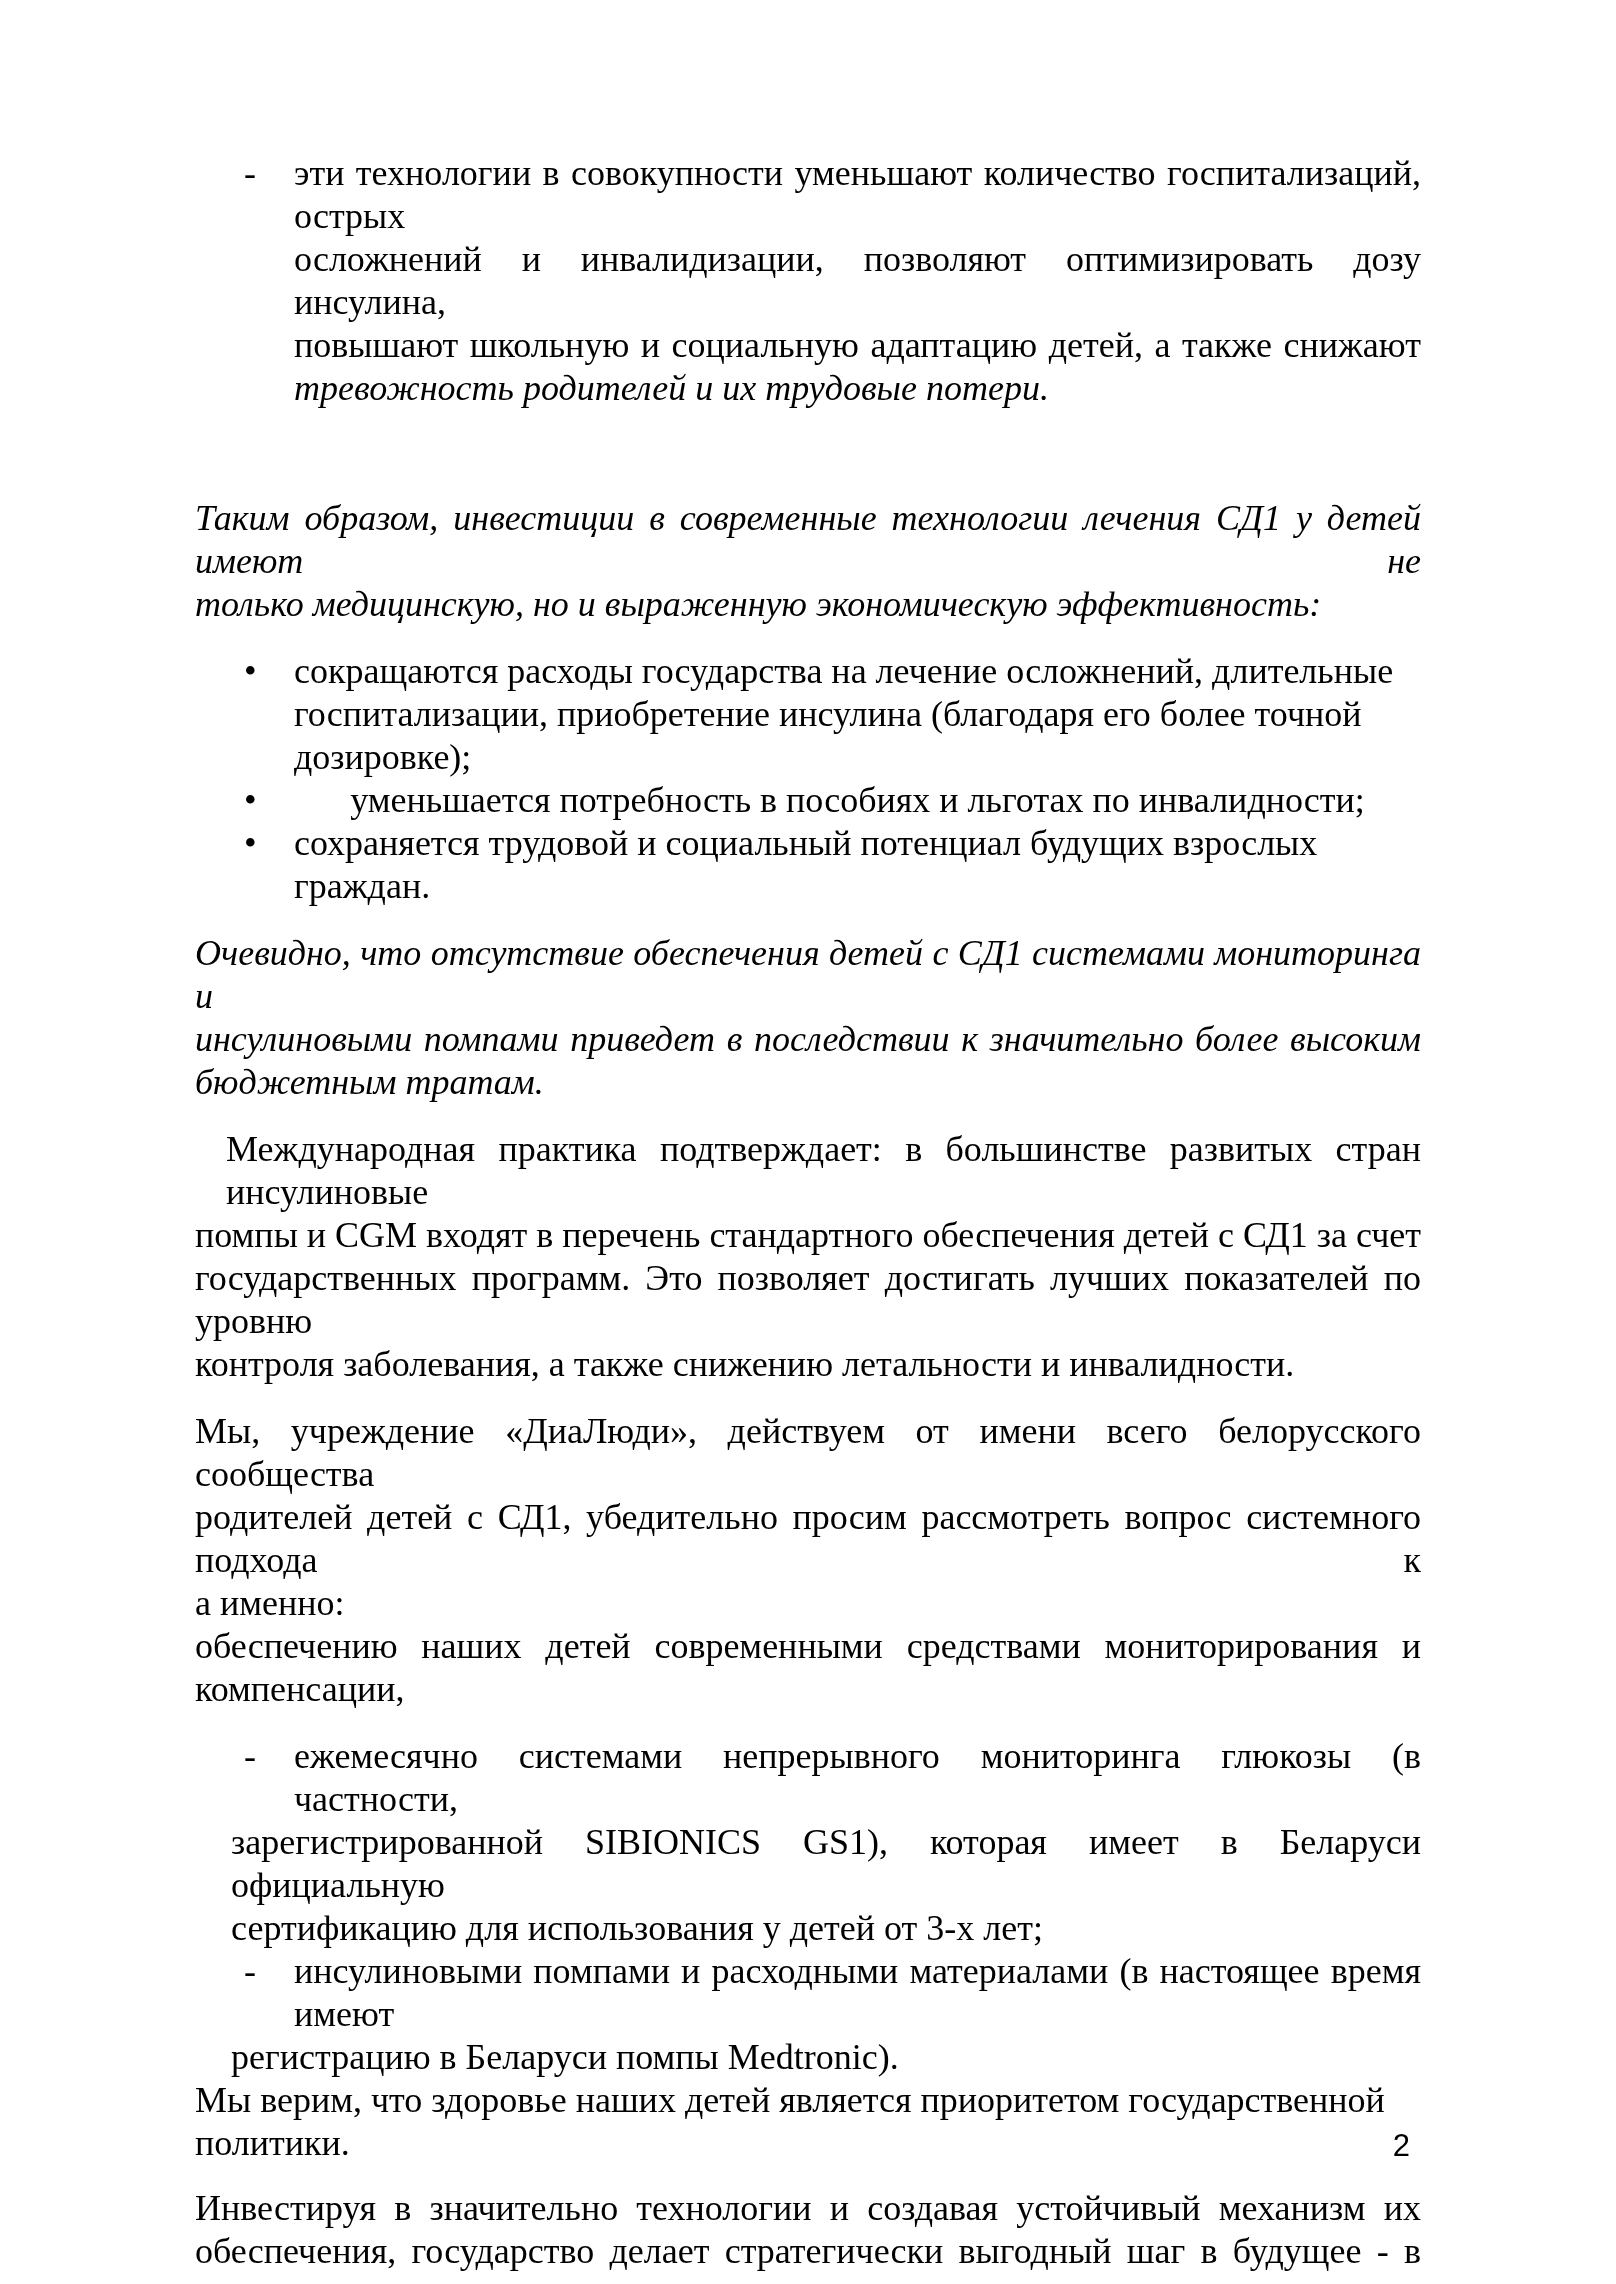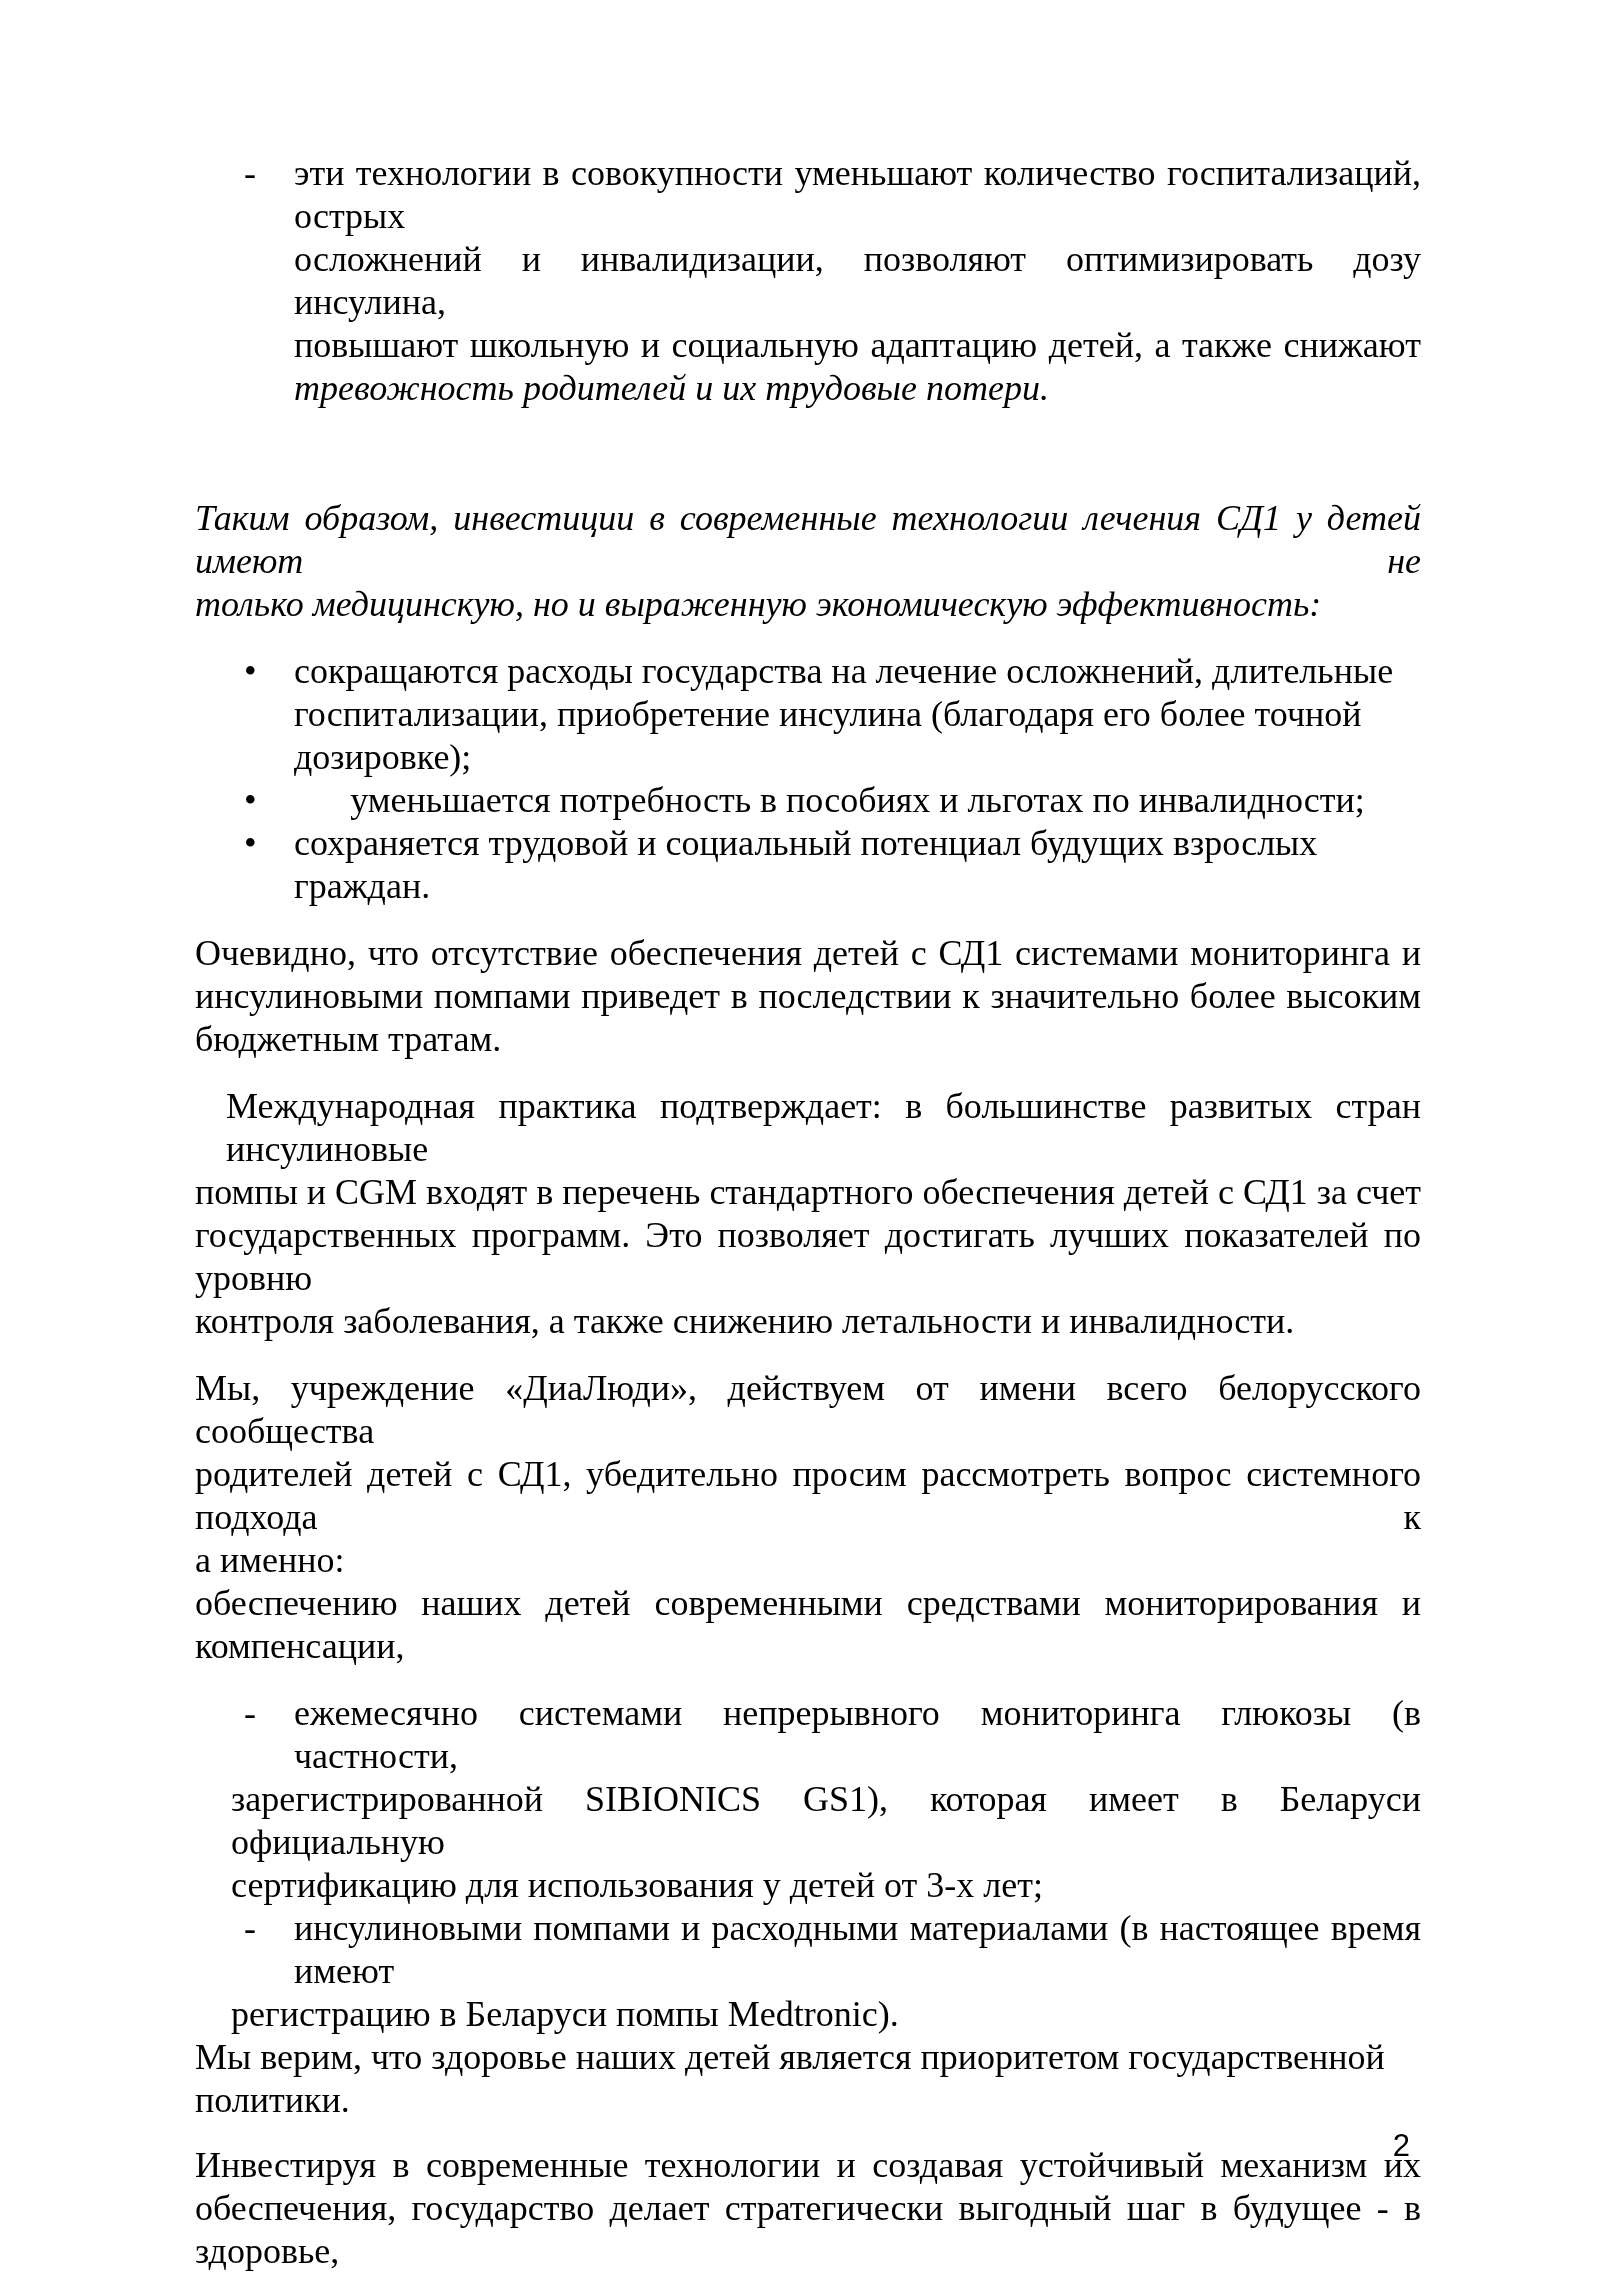--- a/index.html
+++ b/index.html
@@ -70,21 +70,21 @@
       <span class="marker" style="left: 49px;">•</span>
     </div>
     <div class="block" style="margin-top: 0px;">
       <div class="line" style="padding-left: 99px; text-align: center;">уменьшается потребность в пособиях и льготах по инвалидности;</div>
       <span class="marker" style="left: 49px;">•</span>
     </div>
     <div class="block" style="margin-top: 0px;">
       <div class="line" style="padding-left: 99px;">сохраняется трудовой и социальный потенциал будущих взрослых граждан.</div>
       <span class="marker" style="left: 49px;">•</span>
     </div>
-    <div class="block" style="margin-top: 24px;">
+    <div class="block" style="margin-top: 24px; font-style: italic;">
       <div class="line stretch" style="padding-left: 0px;">Очевидно, что отсутствие обеспечения детей с СД1 системами мониторинга и</div>
       <div class="line stretch" style="padding-left: 0px;">инсулиновыми помпами приведет в последствии к значительно более высоким</div>
       <div class="line" style="padding-left: 0px;">бюджетным тратам.</div>
     </div>
     <div class="block" style="margin-top: 24px;">
       <div class="line stretch" style="padding-left: 0px; margin-left: 31px;">Международная практика подтверждает: в большинстве развитых стран инсулиновые</div>
       <div class="line stretch" style="padding-left: 0px;">помпы и CGM входят в перечень стандартного обеспечения детей с СД1 за счет</div>
       <div class="line stretch" style="padding-left: 0px;">государственных программ. Это позволяет достигать лучших показателей по уровню</div>
       <div class="line" style="padding-left: 0px;">контроля заболевания, а также снижению летальности и инвалидности.</div>
     </div>
@@ -102,19 +102,19 @@
     </div>
     <div class="block" style="margin-top: 0px;">
       <div class="line stretch" style="padding-left: 99px;">инсулиновыми помпами и расходными материалами (в настоящее время имеют</div>
       <div class="line" style="padding-left: 36px;">регистрацию в Беларуси помпы Medtronic).</div>
       <span class="marker" style="left: 49px;">-</span>
     </div>
     <div class="block" style="">
       <div class="line" style="padding-left: 0px;">Мы верим, что здоровье наших детей является приоритетом государственной политики.</div>
     </div>
     <div class="block" style="margin-top: 22px;">
-      <div class="line stretch" style="padding-left: 0px;">Инвестируя в современные технологии и создавая устойчивый механизм их</div>
+      <div class="line stretch" style="padding-left: 0px;">Инвестируя в значительно технологии и создавая устойчивый механизм их</div>
       <div class="line stretch" style="padding-left: 0px;">обеспечения, государство делает стратегически выгодный шаг в будущее - в здоровье,</div>
     </div>
   </div>
 
 <div class="footer-page-number">2</div>
 
 
 </body></html>

